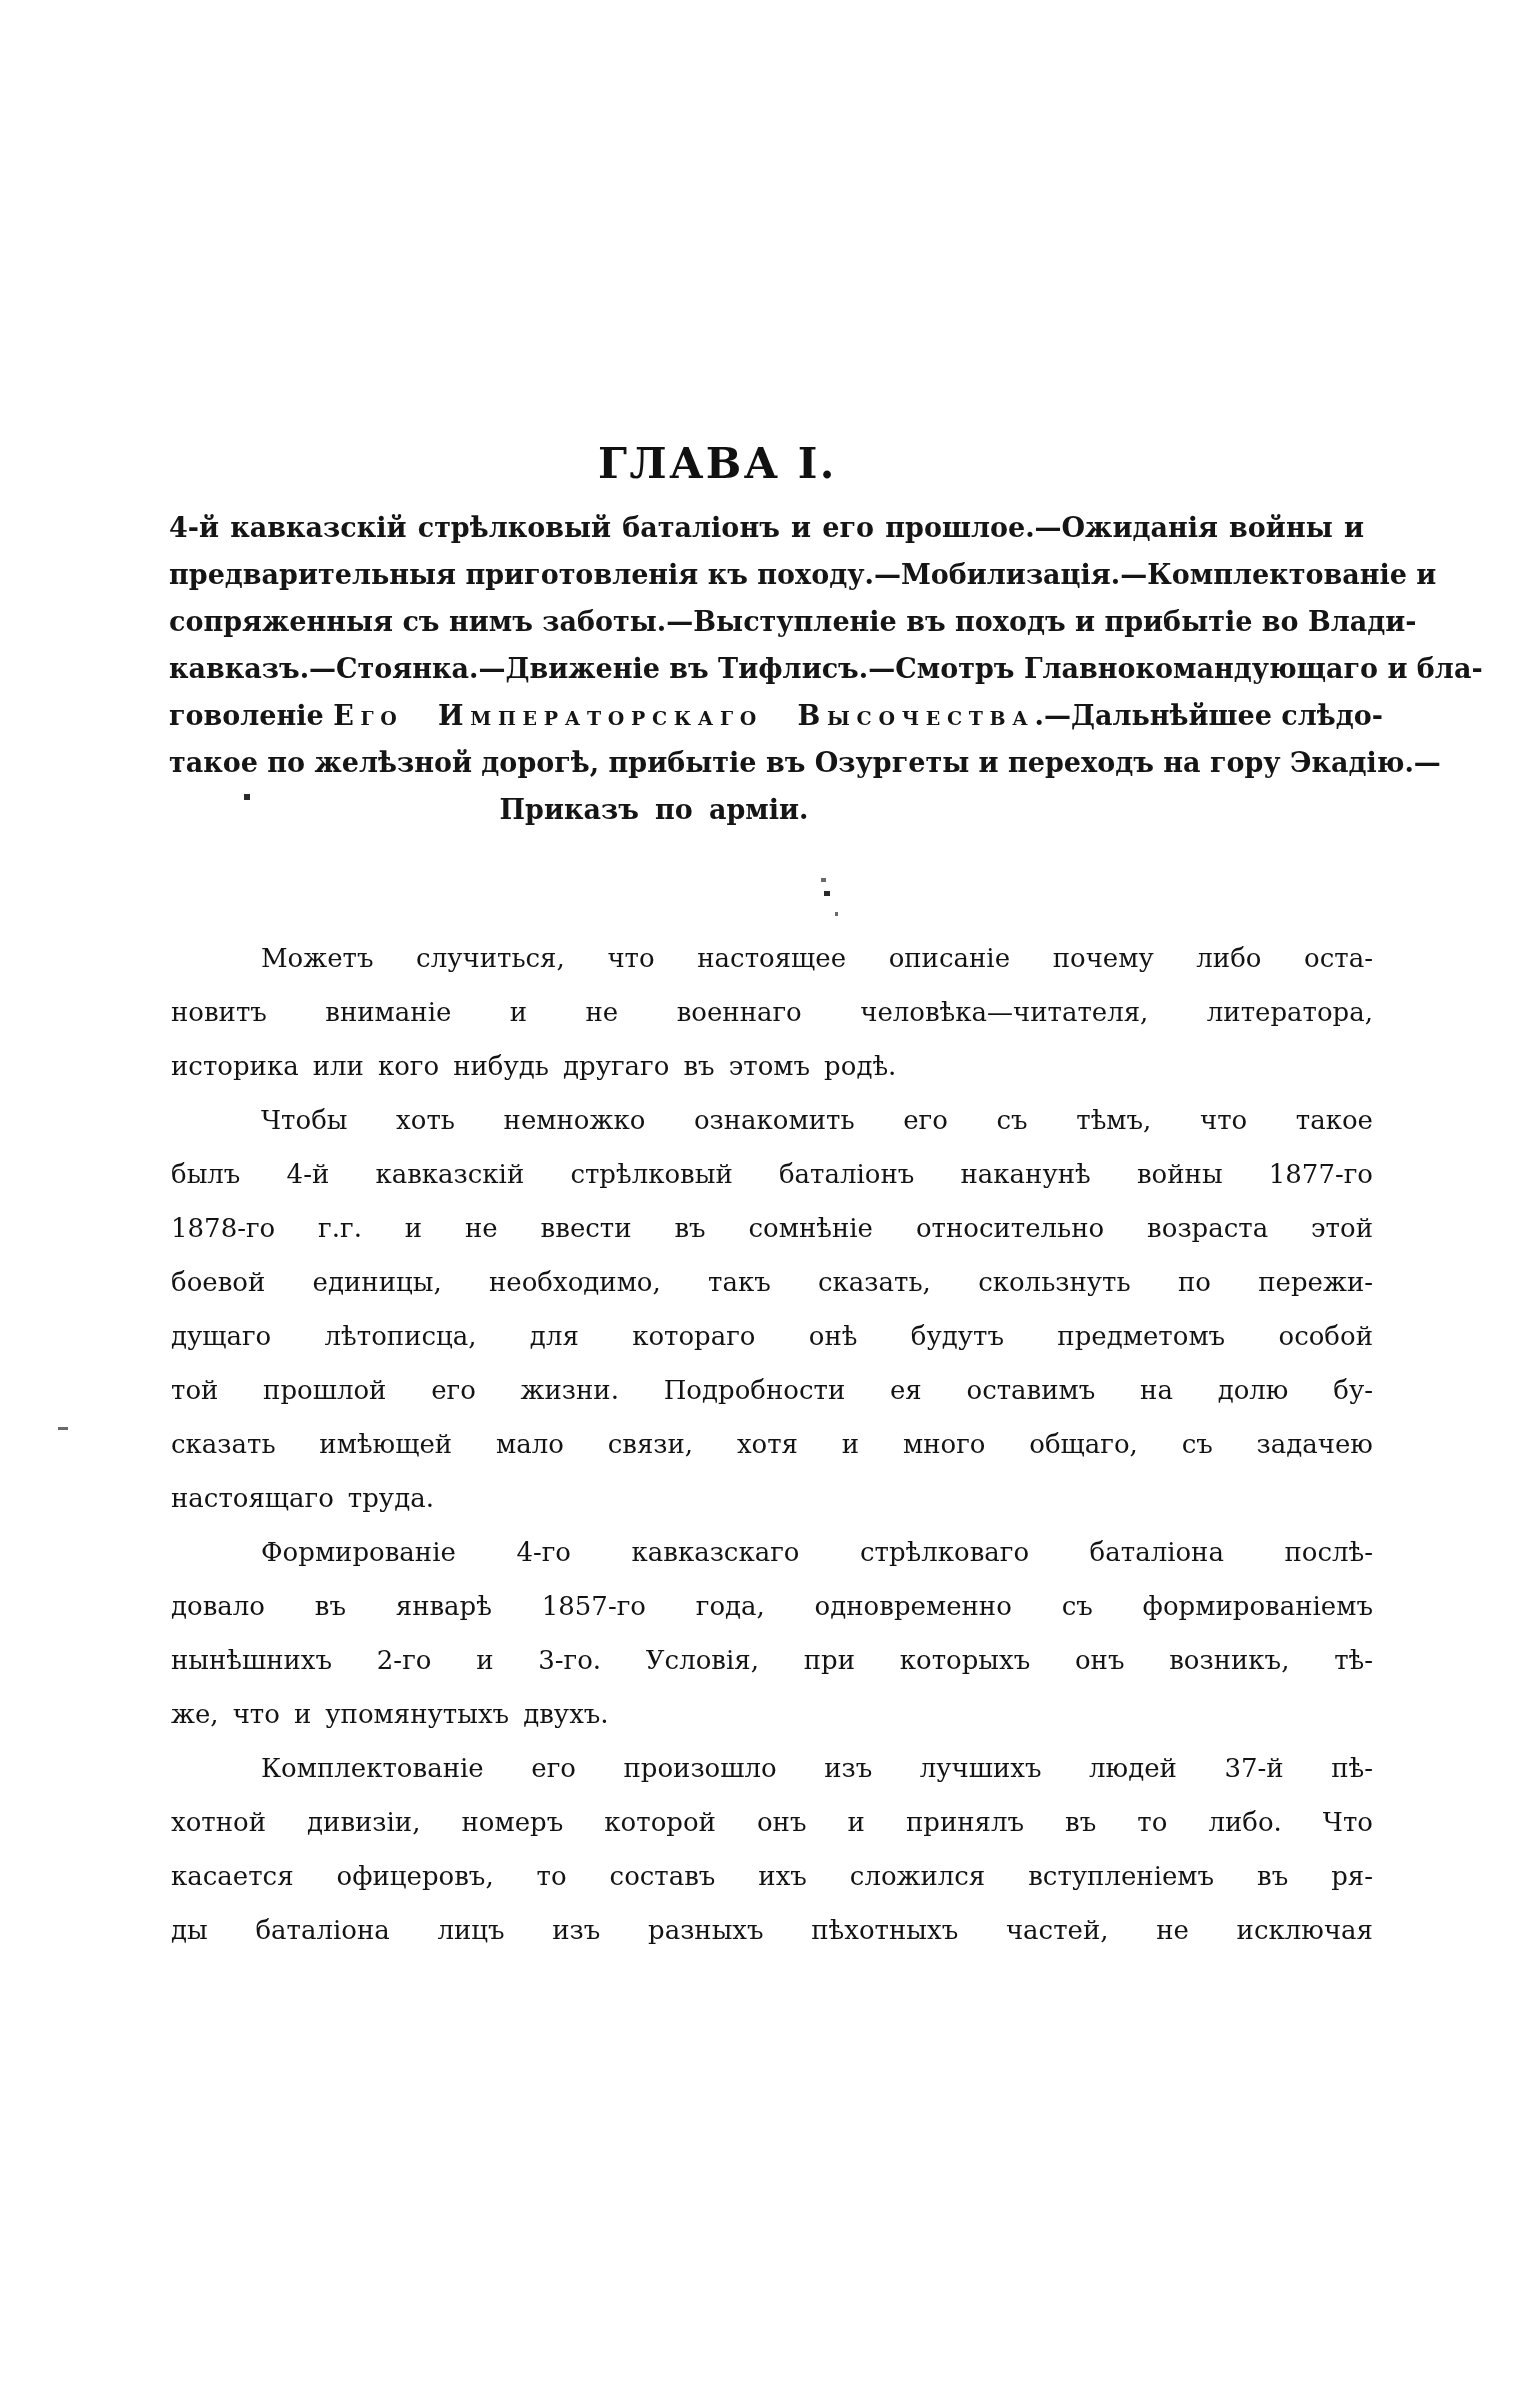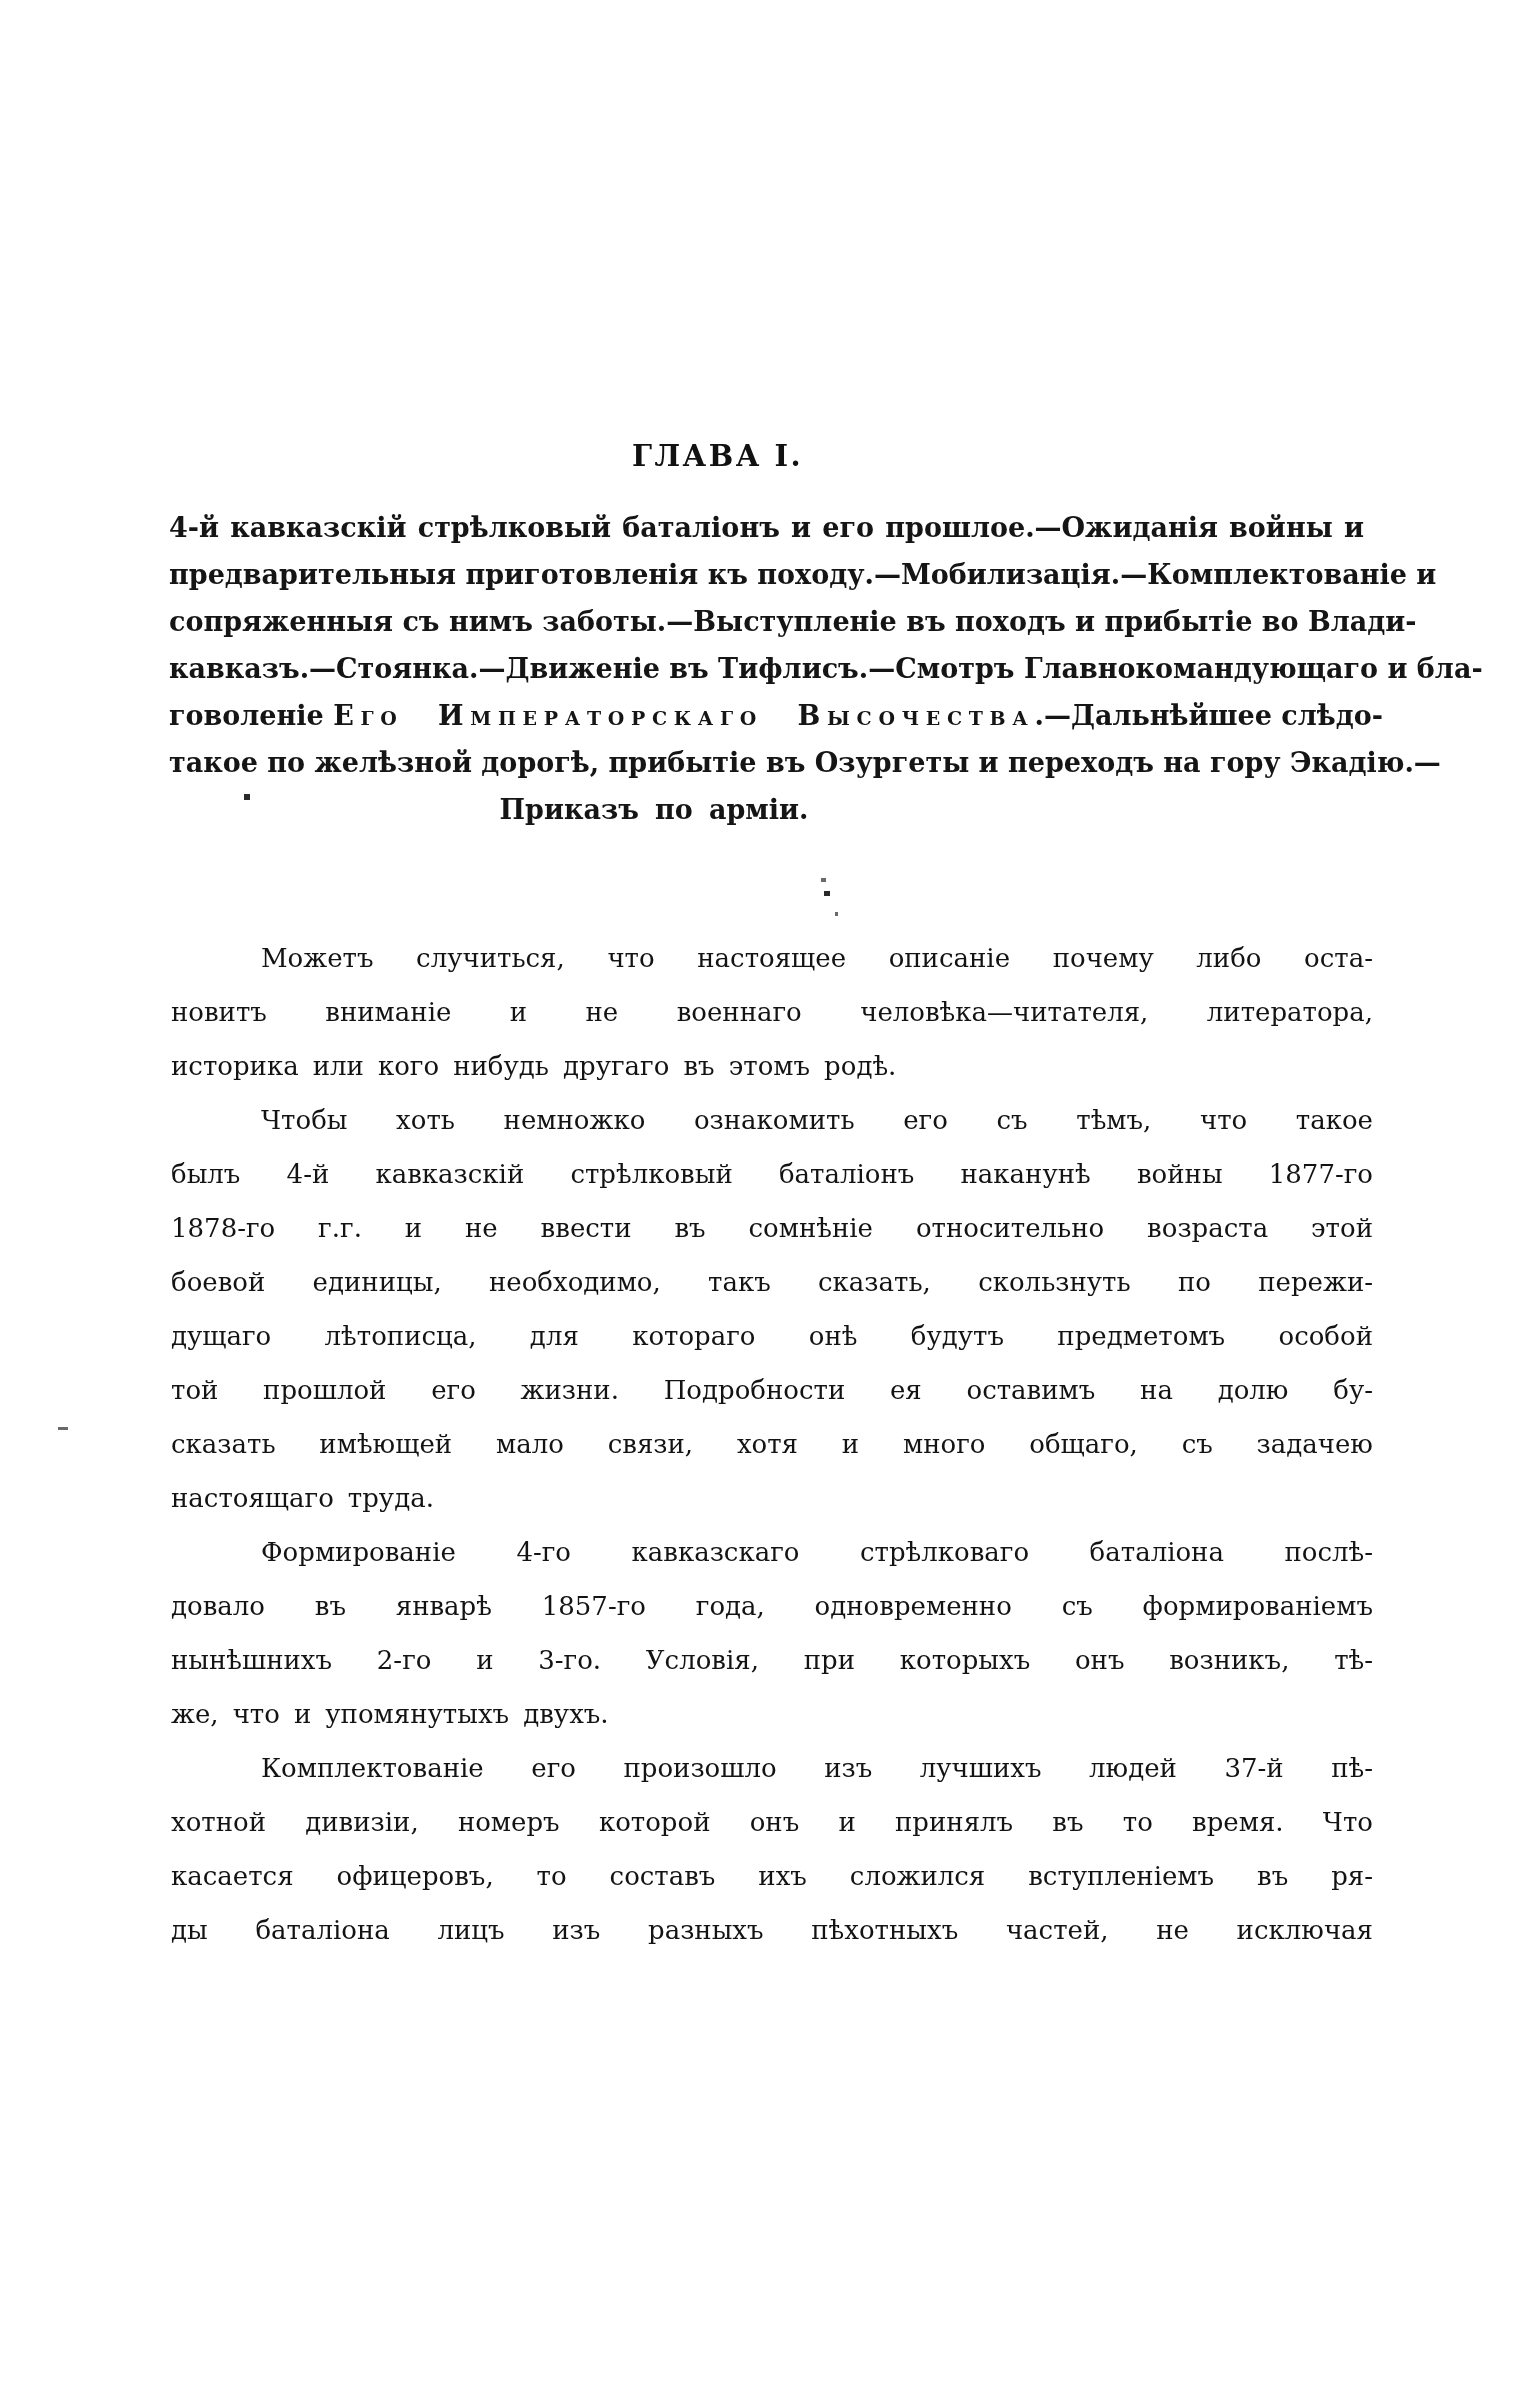--- a/index.html
+++ b/index.html
@@ -13,21 +13,21 @@
     color: #161616;
     overflow: hidden;
   }
 
   .chapter-title {
     position: absolute;
     top: 439px;
     left: 0;
     width: 1435px;
     text-align: center;
-    font-size: 29px;
+    font-size: 42px;
     font-weight: bold;
     letter-spacing: 2.5px;
     color: #111;
   }
 
   .summary {
     position: absolute;
     top: 504px;
     left: 169px;
     width: 1195px;
@@ -108,21 +108,21 @@
     <div class="ln">боевой единицы, необходимо, такъ сказать, скользнуть по пережи-</div>
     <div class="ln">дущаго лѣтописца, для котораго онѣ будутъ предметомъ особой</div>
     <div class="ln">той прошлой его жизни. Подробности ея оставимъ на долю бу-</div>
     <div class="ln">сказать имѣющей мало связи, хотя и много общаго, съ задачею</div>
     <div class="ln end">настоящаго труда.</div>
     <div class="ln indent">Формированіе 4-го кавказскаго стрѣлковаго баталіона послѣ-</div>
     <div class="ln">довало въ январѣ 1857-го года, одновременно съ формированіемъ</div>
     <div class="ln">нынѣшнихъ 2-го и 3-го. Условія, при которыхъ онъ возникъ, тѣ-</div>
     <div class="ln end">же, что и упомянутыхъ двухъ.</div>
     <div class="ln indent">Комплектованіе его произошло изъ лучшихъ людей 37-й пѣ-</div>
-    <div class="ln">хотной дивизіи, номеръ которой онъ и принялъ въ то время. Что</div>
+    <div class="ln">хотной дивизіи, номеръ которой онъ и принялъ въ то либо. Что</div>
     <div class="ln">касается офицеровъ, то составъ ихъ сложился вступленіемъ въ ря-</div>
     <div class="ln">ды баталіона лицъ изъ разныхъ пѣхотныхъ частей, не исключая</div>
   </div>
 
   <div class="speck" style="left:244px; top:794px;  width:5.8px;  height:5.8px;"></div>
   <div class="speck light" style="left:821px; top:878px; width:5px;  height:4.2px;"></div>
   <div class="speck" style="left:824px; top:891px; width:5.8px;  height:5px;"></div>
   <div class="speck light" style="left:835px;top:912px; width:3.3px;  height:4.2px;"></div>
   <div class="speck light" style="left:58px;  top:1427px; width:10px; height:3.3px;"></div>
 

